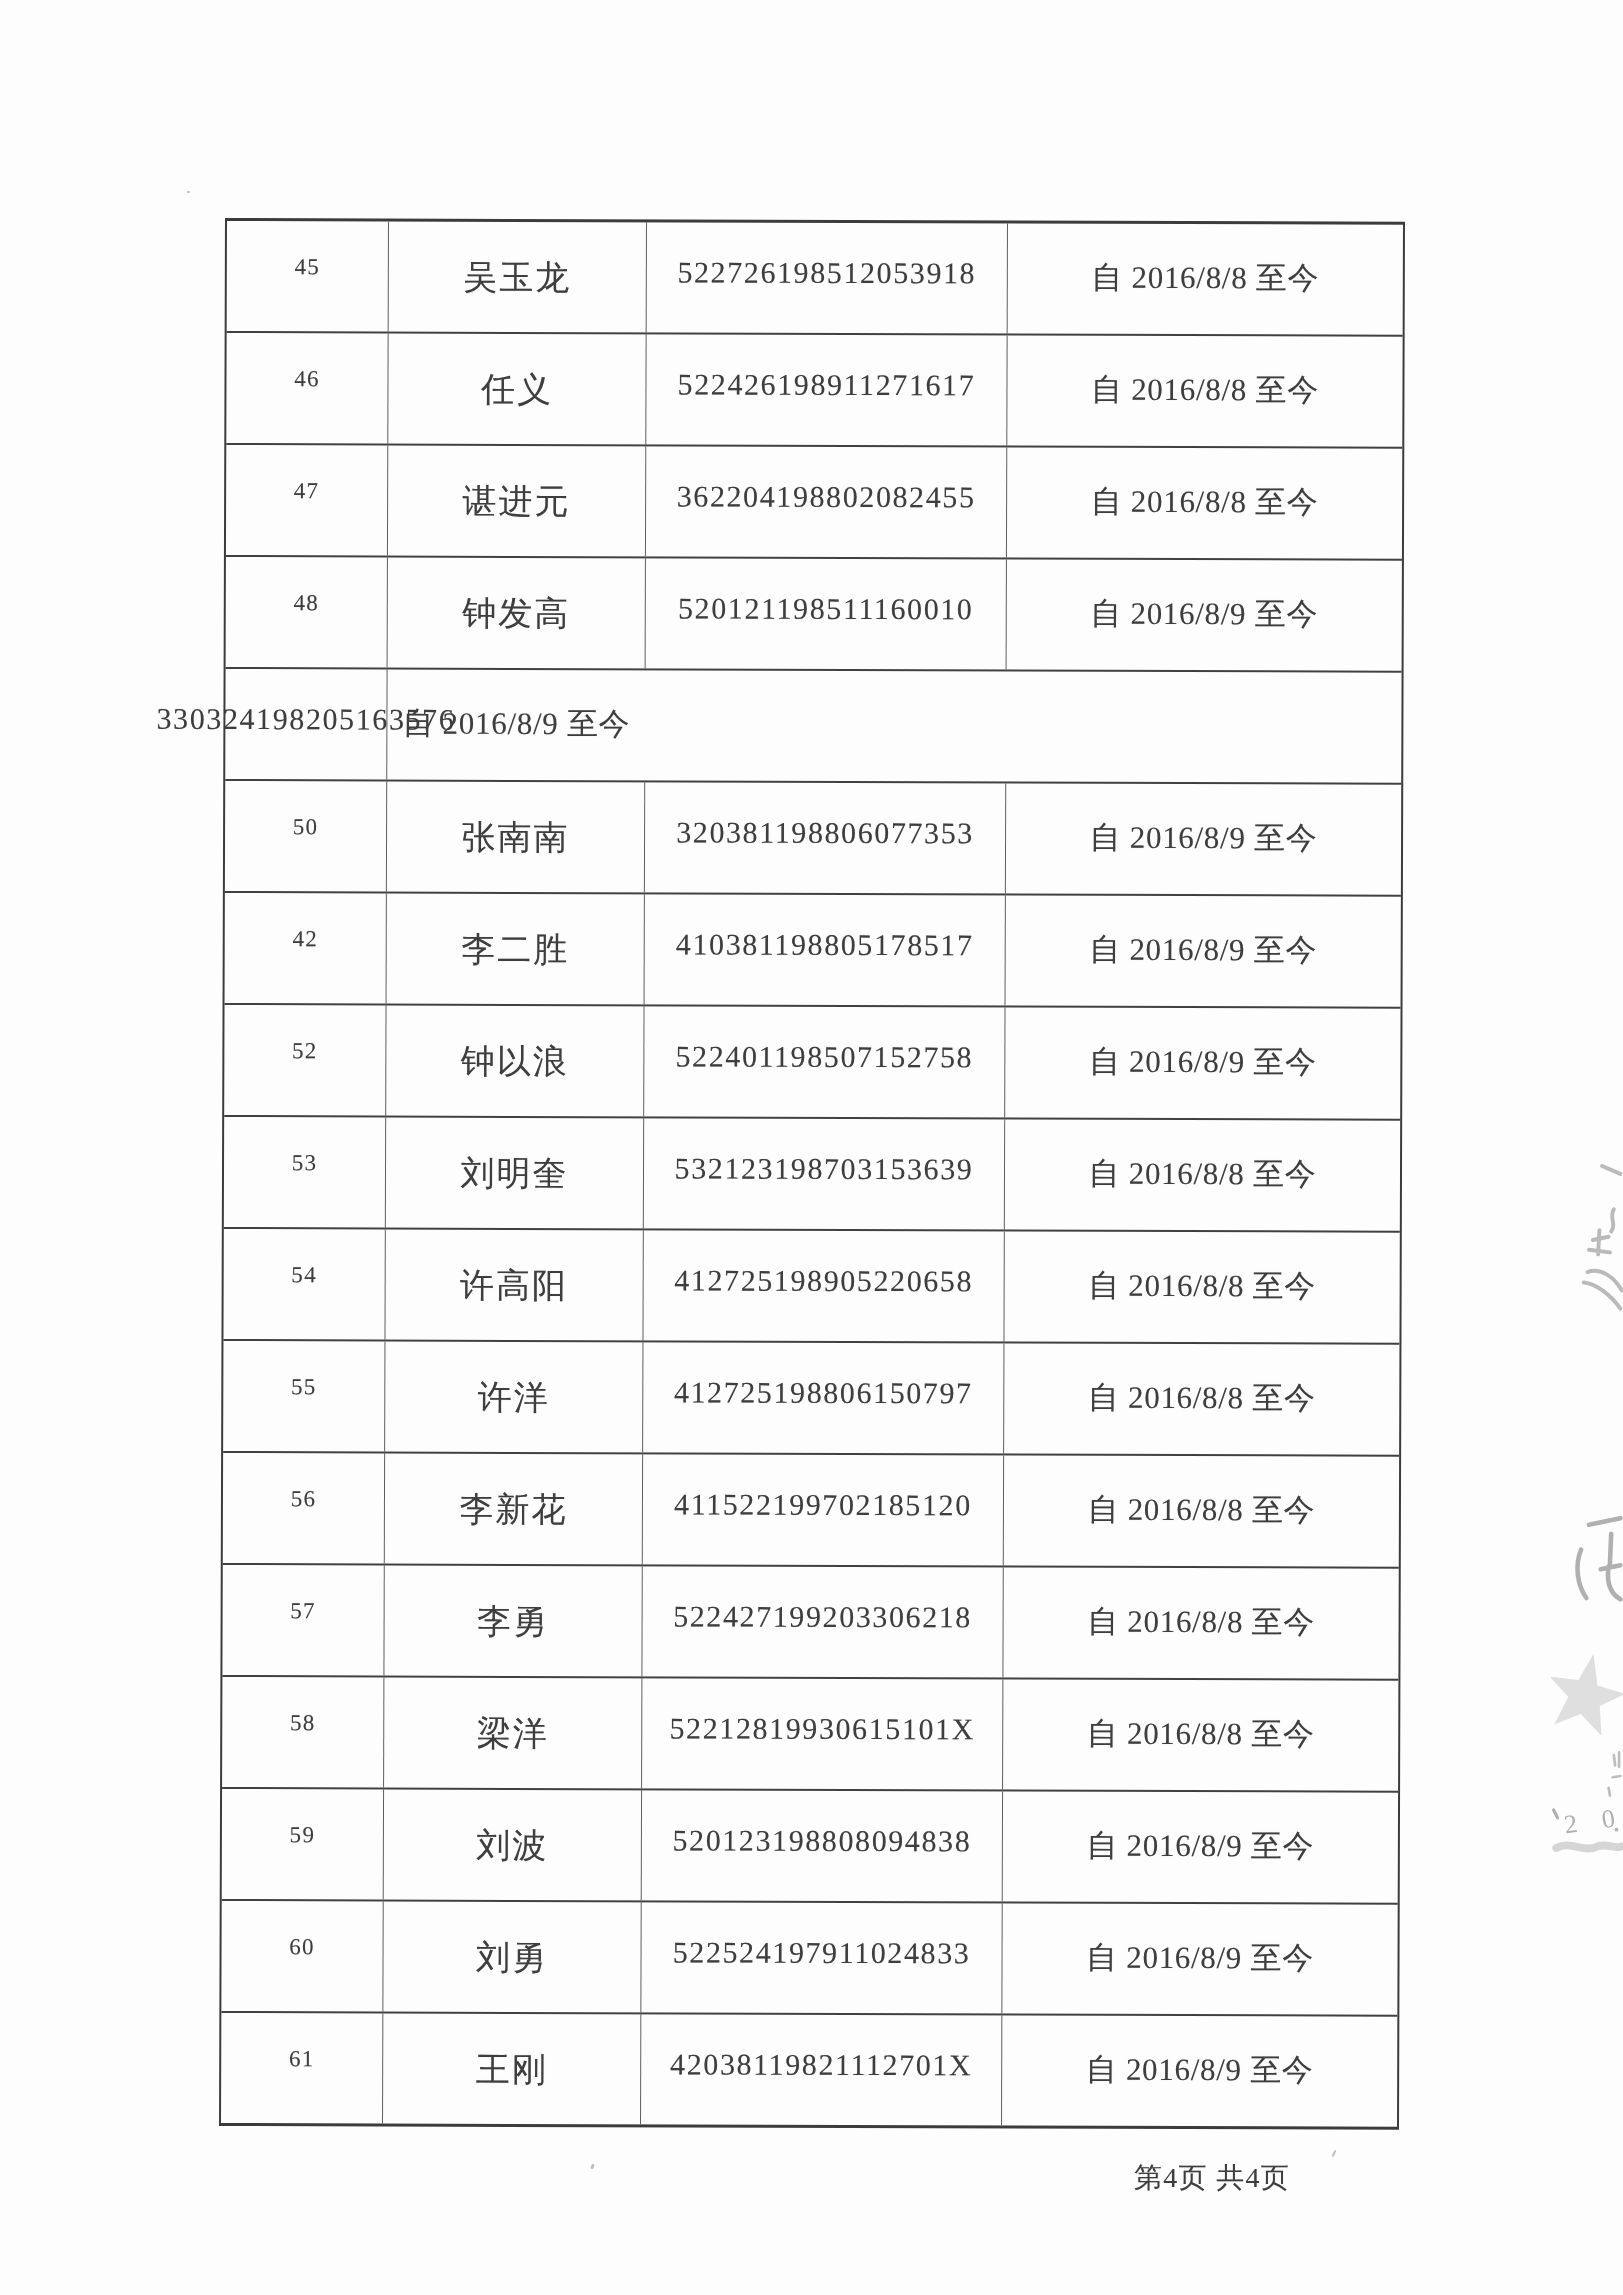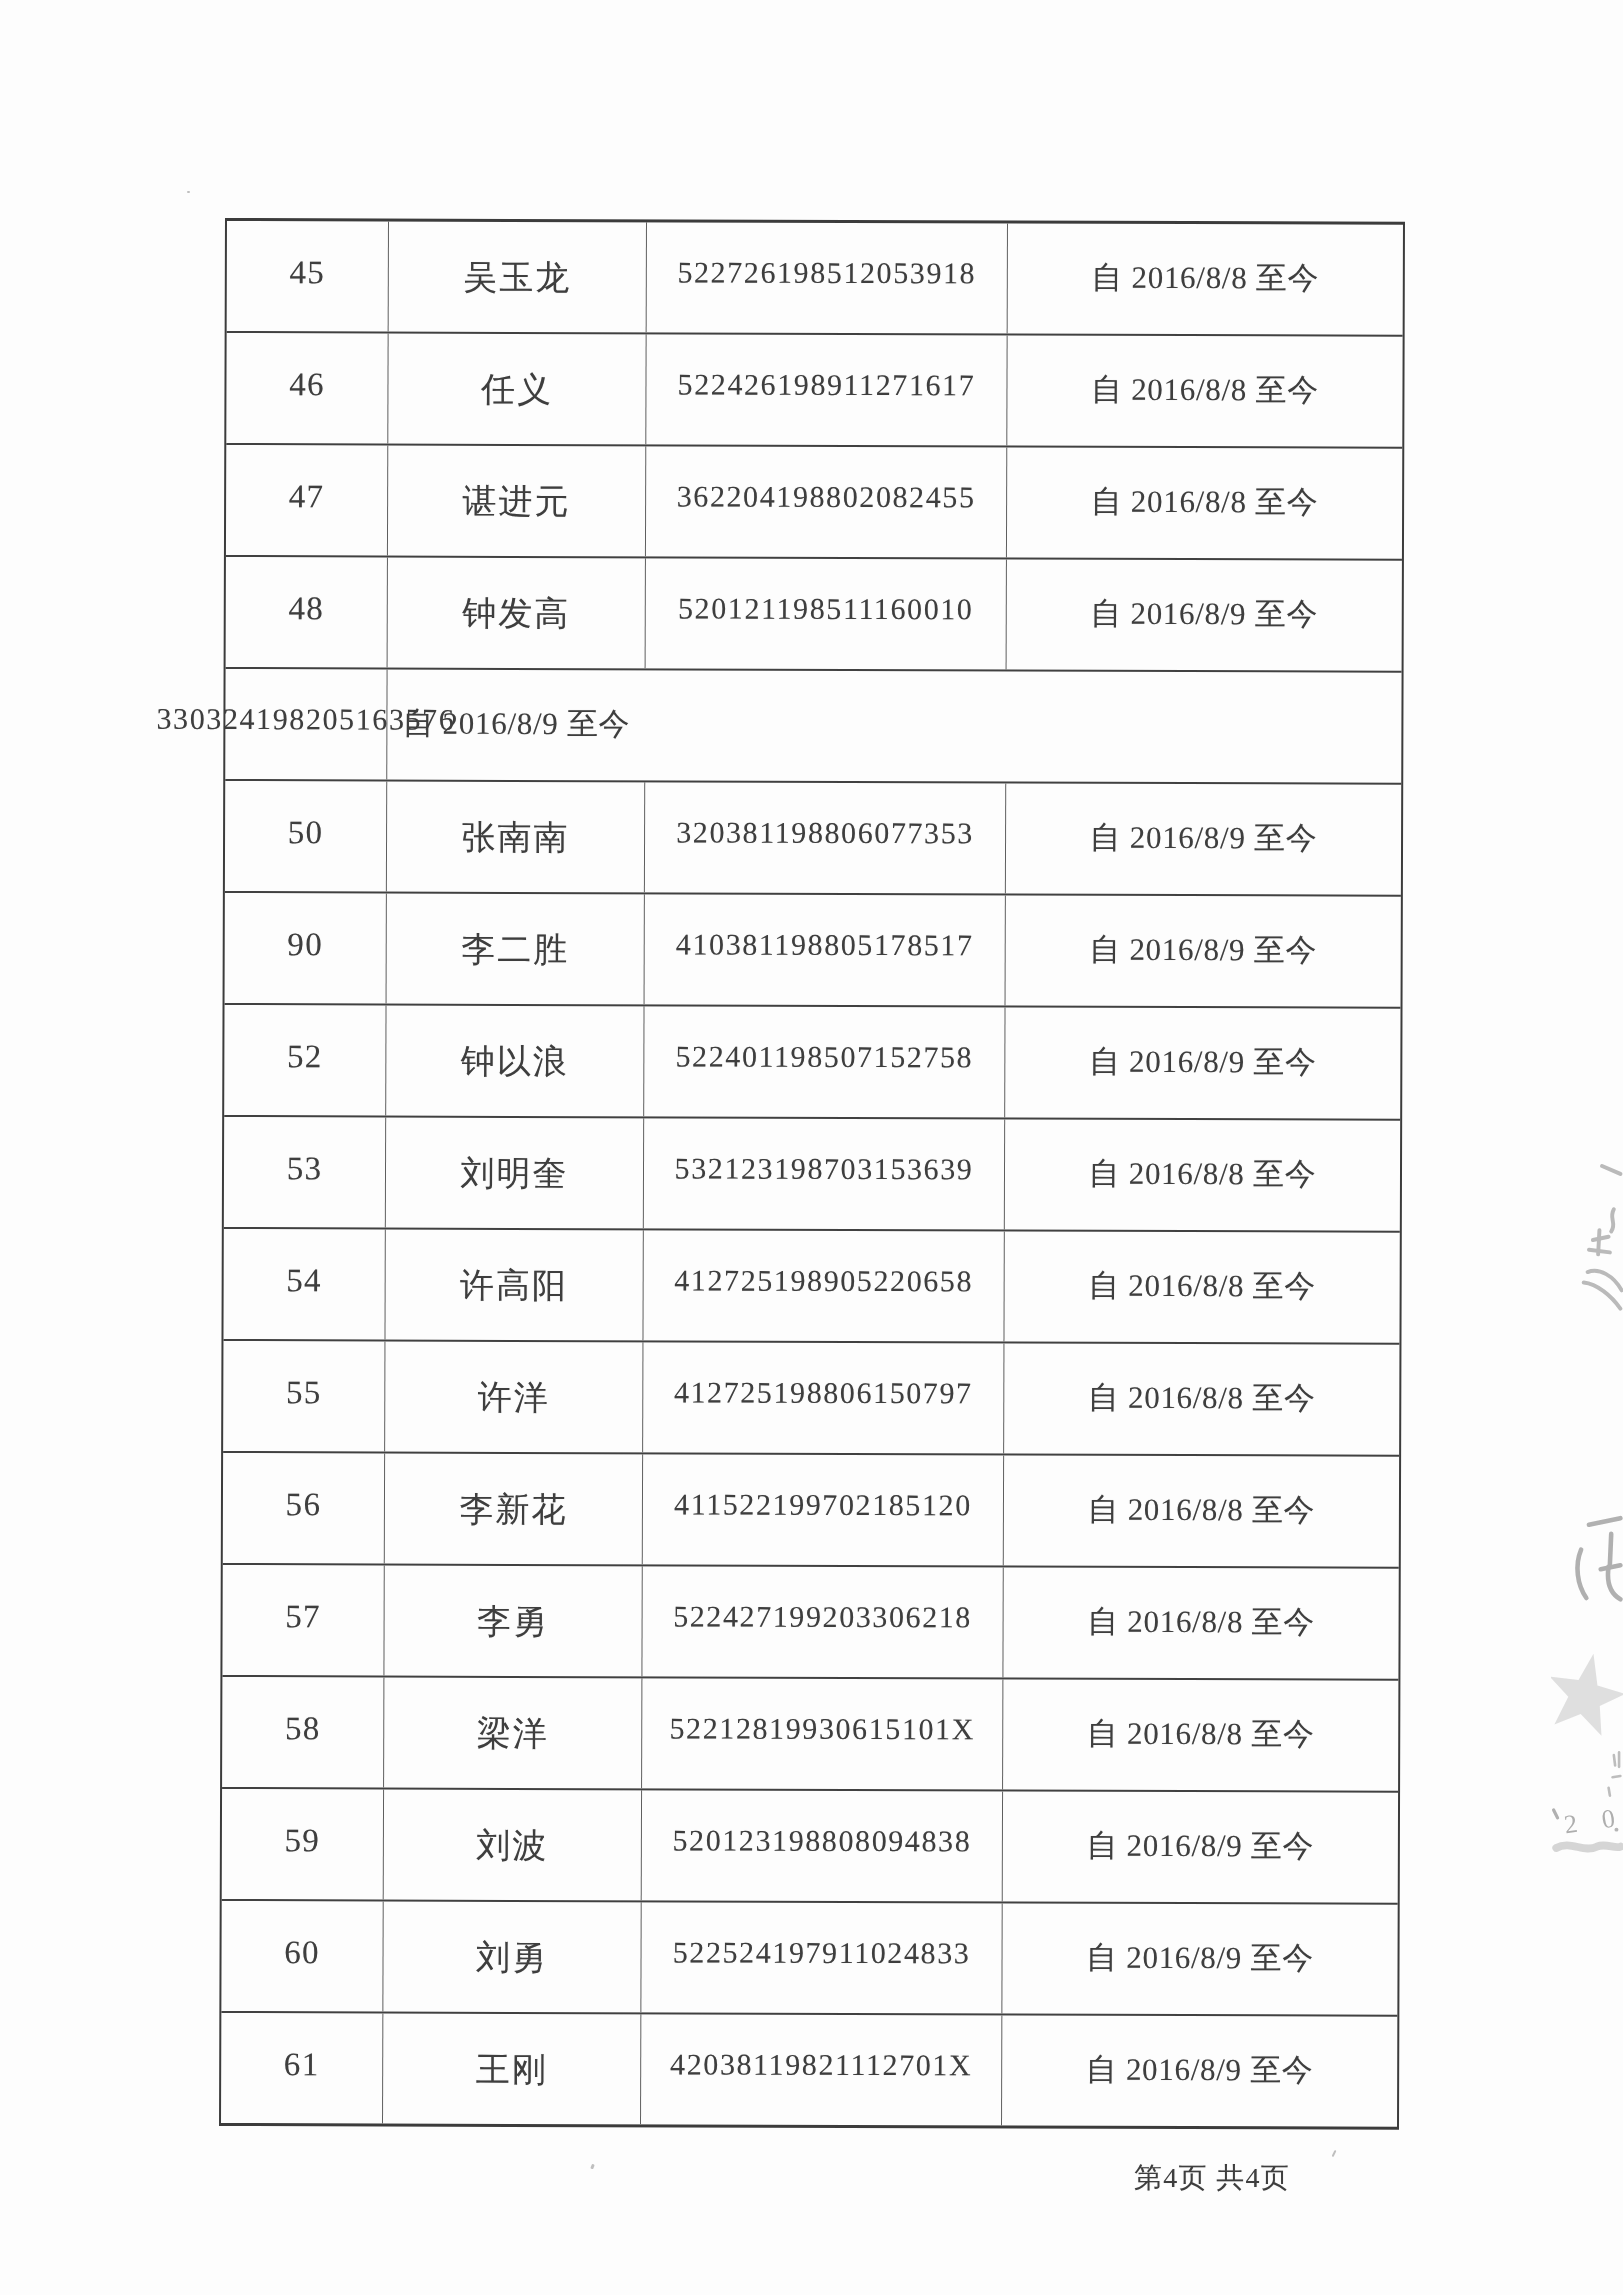--- a/index.html
+++ b/index.html
@@ -21,21 +21,21 @@
     height:110px;border-bottom:2px solid #414141;
   }
   .row:last-child{border-bottom:none;}
   .cell{
     display:flex;justify-content:center;align-items:flex-start;
     padding-top:33px;box-sizing:border-box;
     color:#3e3e3e;white-space:nowrap;
     text-shadow:0 0 0.7px rgba(60,60,60,.35);
   }
   .cell:not(:last-child){border-right:1.3px solid #5f5f5f;}
-  .c-index{font-size:33px;letter-spacing:1.3px;text-align:right;}
+  .c-index{font-size:23px;letter-spacing:1.3px;text-align:right;}
   .c-name{font-size:34px;letter-spacing:2px;}
   .c-id{font-size:30px;letter-spacing:1.6px;}
   .c-period{font-size:31px;letter-spacing:0.7px;}
   
   .footer{
     position:absolute;left:1134px;top:2159px;
     font-size:28px;letter-spacing:1.3px;color:#3e3e3e;
     text-shadow:0 0 0.7px rgba(60,60,60,.35);white-space:nowrap;
   }
   
@@ -85,21 +85,21 @@
   </div>
 
   <div class="row">
     <div class="cell c-index">50</div>
     <div class="cell c-name">张南南</div>
     <div class="cell c-id">320381198806077353</div>
     <div class="cell c-period">自 2016/8/9 至今</div>
   </div>
 
   <div class="row">
-    <div class="cell c-index">90</div>
+    <div class="cell c-index">42</div>
     <div class="cell c-name">李二胜</div>
     <div class="cell c-id">410381198805178517</div>
     <div class="cell c-period">自 2016/8/9 至今</div>
   </div>
 
   <div class="row">
     <div class="cell c-index">52</div>
     <div class="cell c-name">钟以浪</div>
     <div class="cell c-id">522401198507152758</div>
     <div class="cell c-period">自 2016/8/9 至今</div>

